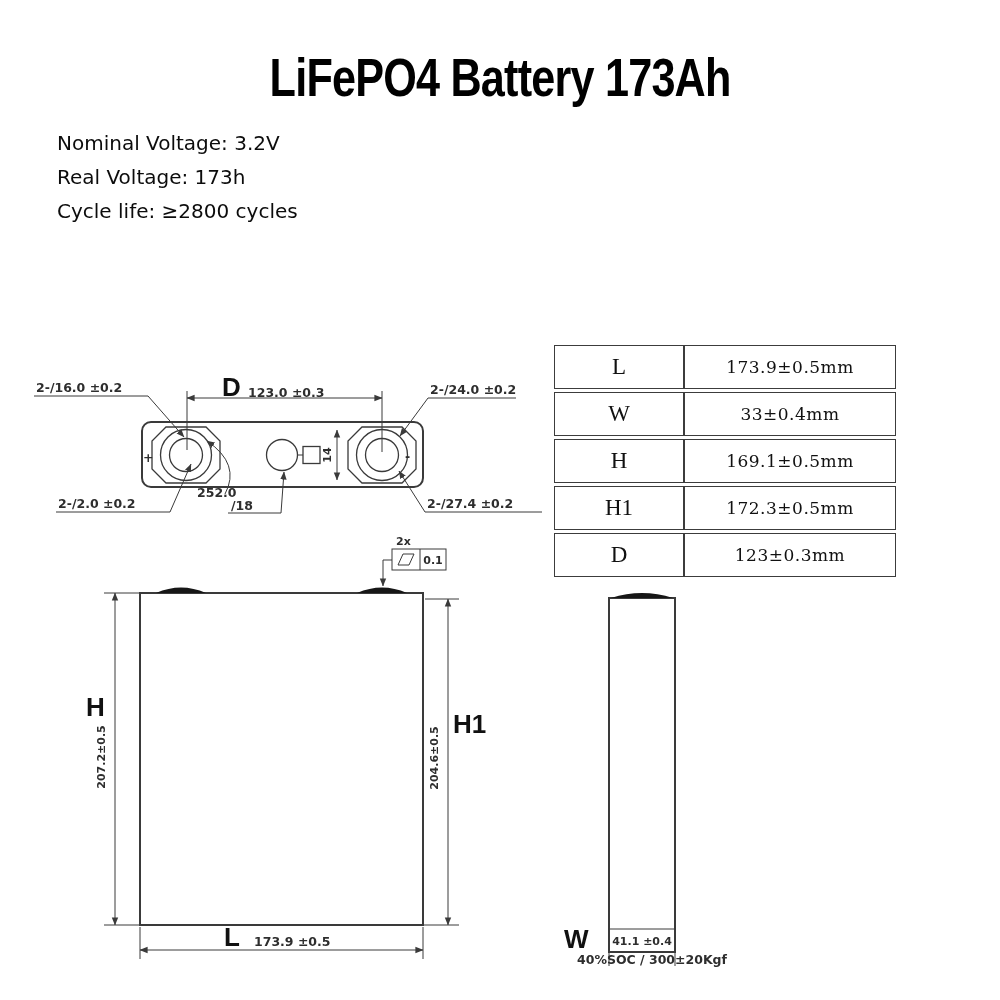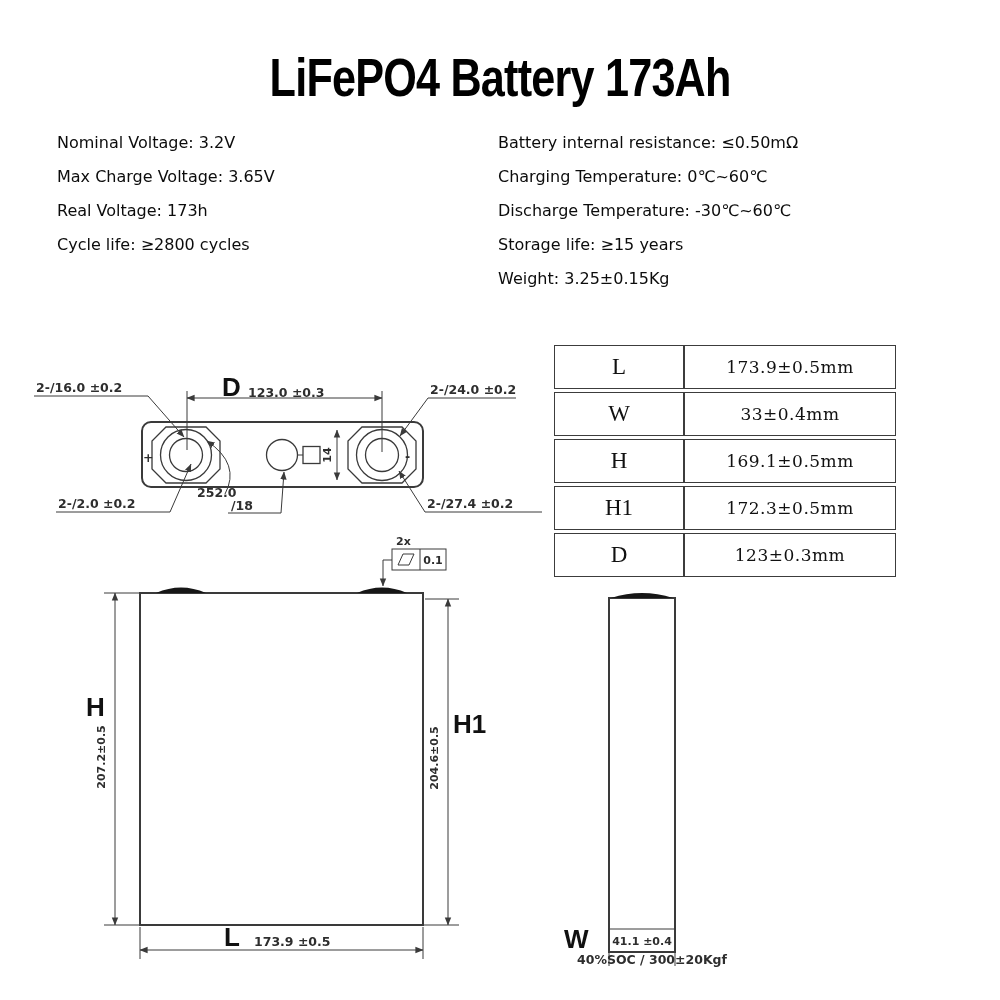--- a/index.html
+++ b/index.html
@@ -2,21 +2,21 @@
 <html><head>
 <meta charset="utf-8">
 <style>
   html,body{margin:0;padding:0;background:#ffffff;}
   #page{position:relative;width:1000px;height:1000px;background:#fff;overflow:hidden;
         font-family:"DejaVu Sans",sans-serif;color:#0a0a0a;}
   .title-wrap{position:absolute;top:46px;left:0;width:1000px;text-align:center;}
   .title{display:inline-block;font-family:"Liberation Sans",sans-serif;font-weight:700;
          font-size:54px;letter-spacing:-1px;transform:scaleX(.80);transform-origin:50% 50%;
          white-space:nowrap;color:#000;}
-  .specs{position:absolute;font-size:16px;line-height:34px;white-space:nowrap;color:#0c0c0c;}
+  .specs{position:absolute;font-size:20px;line-height:34px;white-space:nowrap;color:#0c0c0c;}
   .specs-left{left:57px;top:126px;}
   .specs-right{left:498px;top:126px;}
   table.dim-table{position:absolute;left:554px;top:342px;border-collapse:separate;
                   border-spacing:0 3px;}
   table.dim-table td{border:1.5px solid #3c3c3c;text-align:center;vertical-align:middle;
                      background:#fff;}
   td.param{width:126px;height:40px;font-family:"Liberation Serif",serif;font-size:23px;color:#111;}
   td.value{width:208px;font-family:"DejaVu Serif",serif;font-size:17px;letter-spacing:.5px;color:#111;}
   svg#drawing{position:absolute;left:0;top:0;}
   .ln{stroke:#3a3a3a;stroke-width:1.3;fill:none;}
@@ -31,32 +31,24 @@
 <body>
 
 <div id="page">
 
   <div class="title-wrap">
     <div class="title">LiFePO4 Battery 173Ah</div>
   </div>
 
   <div class="specs specs-left">
     <div>Nominal Voltage: 3.2V</div>
-    <div>Max Charge Voltage: 3.65V</div>
     <div>Real Voltage: 173h</div>
     <div>Cycle life: ≥2800 cycles</div>
   </div>
 
-  <div class="specs specs-right">
-    <div>Battery internal resistance: ≤0.50mΩ</div>
-    <div>Charging Temperature: 0℃~60℃</div>
-    <div>Discharge Temperature: -30℃~60℃</div>
-    <div>Storage life: ≥15 years</div>
-    <div>Weight: 3.25±0.15Kg</div>
-  </div>
 
   <table class="dim-table">
     <tbody>
       <tr>
         <td class="param">L</td>
         <td class="value">173.9±0.5mm</td>
       </tr>
       <tr>
         <td class="param">W</td>
         <td class="value">33±0.4mm</td>

